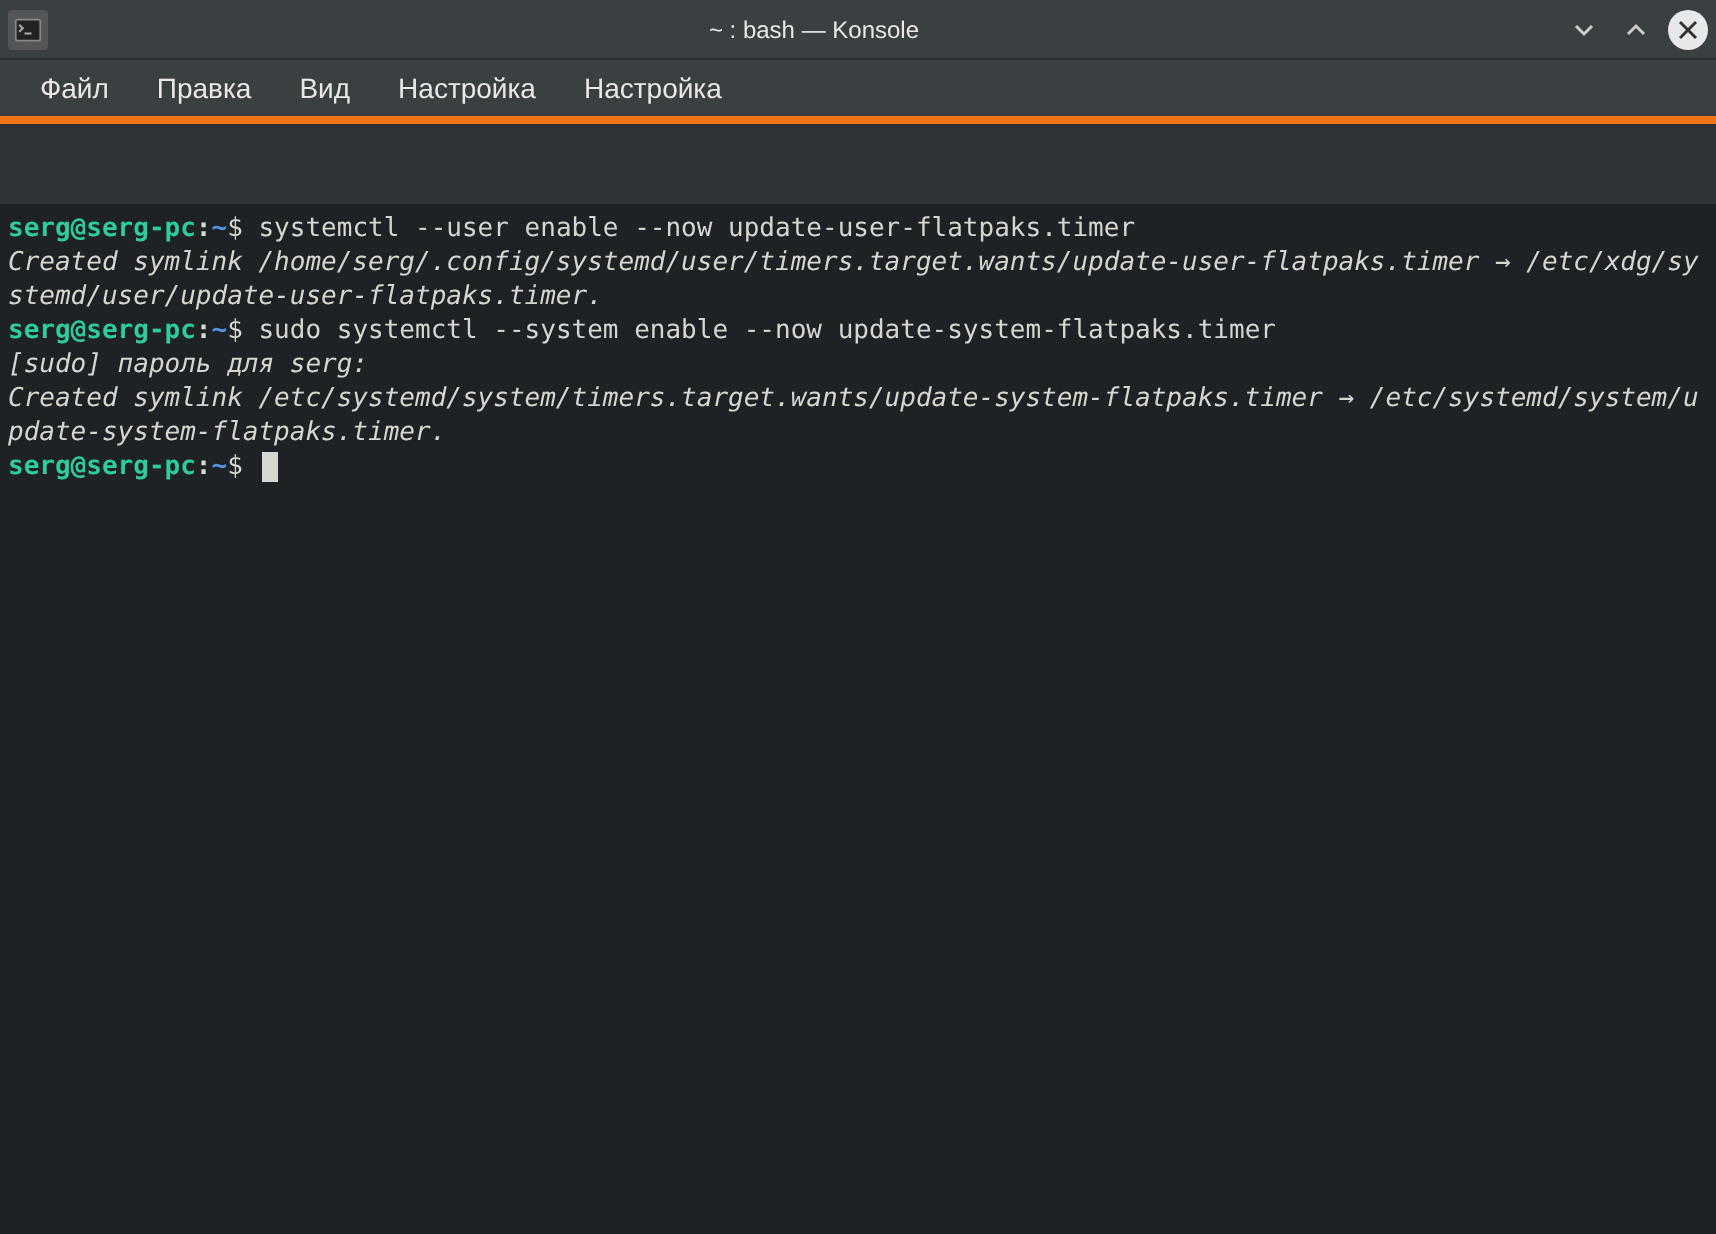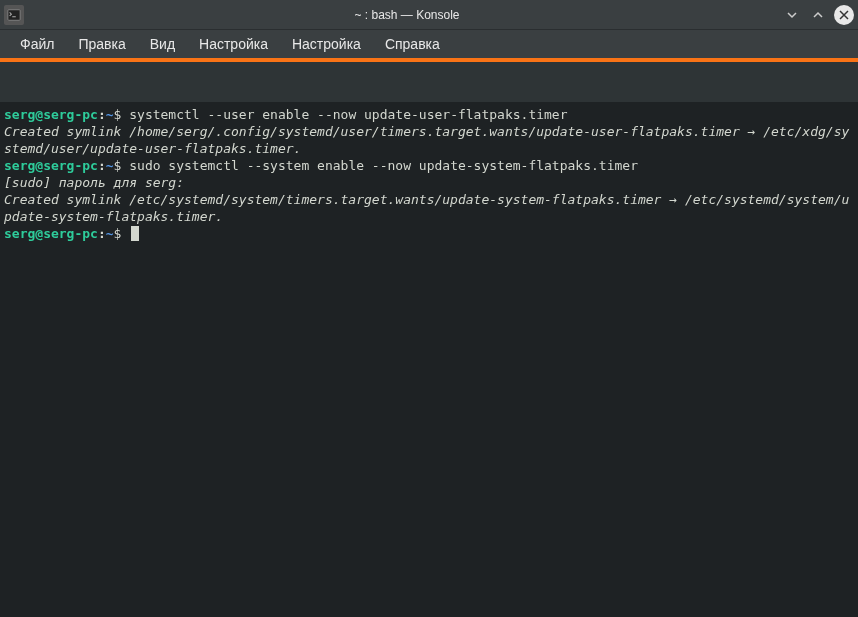--- a/index.html
+++ b/index.html
@@ -164,16 +164,15 @@
     </div>
   </div>
 </div>
 
 <div class="menubar">
   <div class="menu-item">Файл</div>
   <div class="menu-item">Правка</div>
   <div class="menu-item">Вид</div>
   <div class="menu-item">Настройка</div>
   <div class="menu-item">Настройка</div>
-  <div class="menu-item">Справка</div>
 </div>
 
 <div class="terminal"><span class="term-line"><span class="prompt-user">serg@serg-pc</span><span class="prompt-colon">:</span><span class="prompt-path">~</span><span class="prompt-dollar">$</span><span class="cmd"> systemctl --user enable --now update-user-flatpaks.timer</span></span><span class="term-line output">Created symlink /home/serg/.config/systemd/user/timers.target.wants/update-user-flatpaks.timer → /etc/xdg/systemd/user/update-user-flatpaks.timer.</span><span class="term-line"><span class="prompt-user">serg@serg-pc</span><span class="prompt-colon">:</span><span class="prompt-path">~</span><span class="prompt-dollar">$</span><span class="cmd"> sudo systemctl --system enable --now update-system-flatpaks.timer</span></span><span class="term-line output">[sudo] пароль для serg:</span><span class="term-line output">Created symlink /etc/systemd/system/timers.target.wants/update-system-flatpaks.timer → /etc/systemd/system/update-system-flatpaks.timer.</span><span class="term-line"><span class="prompt-user">serg@serg-pc</span><span class="prompt-colon">:</span><span class="prompt-path">~</span><span class="prompt-dollar">$</span> <span class="cursor"></span></span></div>
 
 </body></html>

